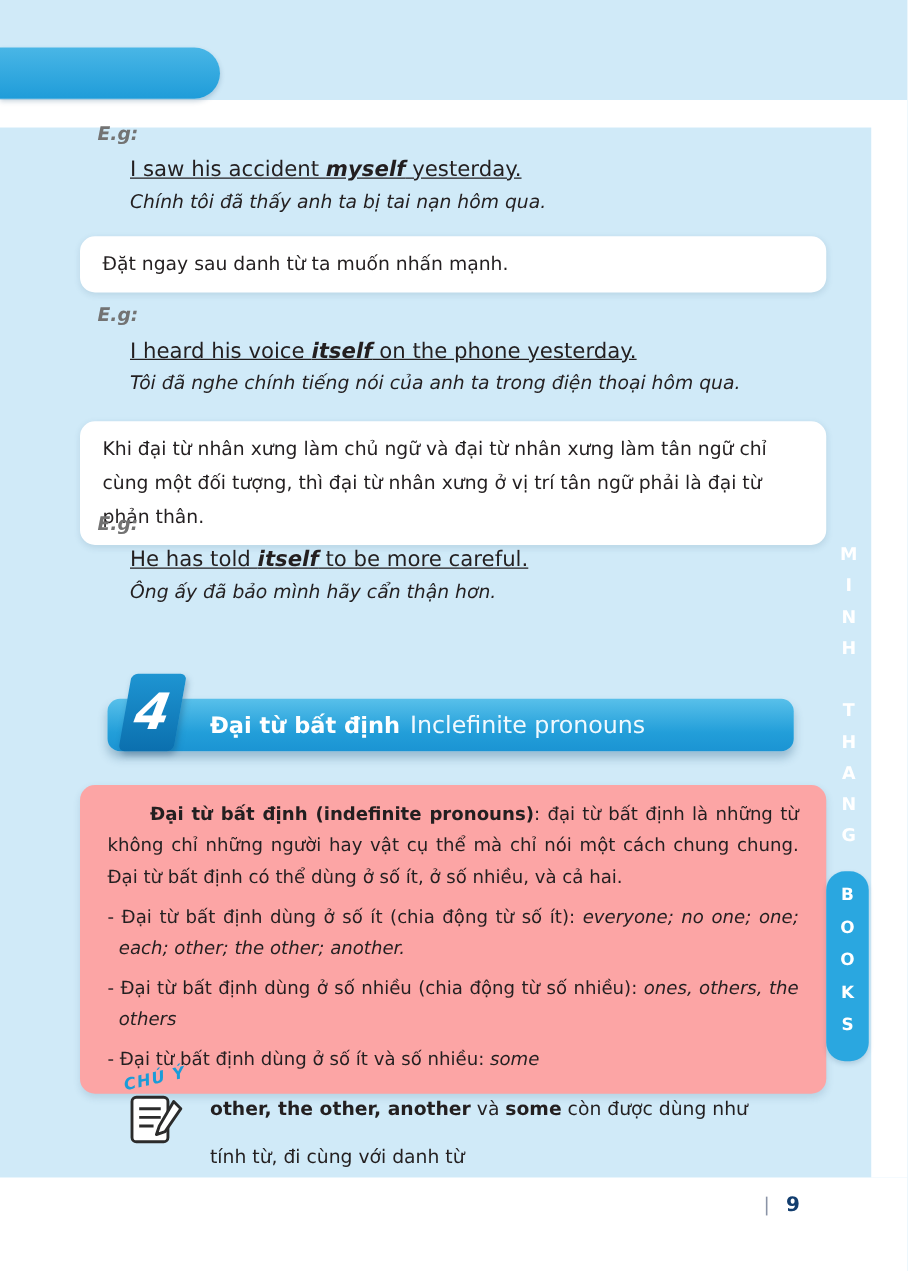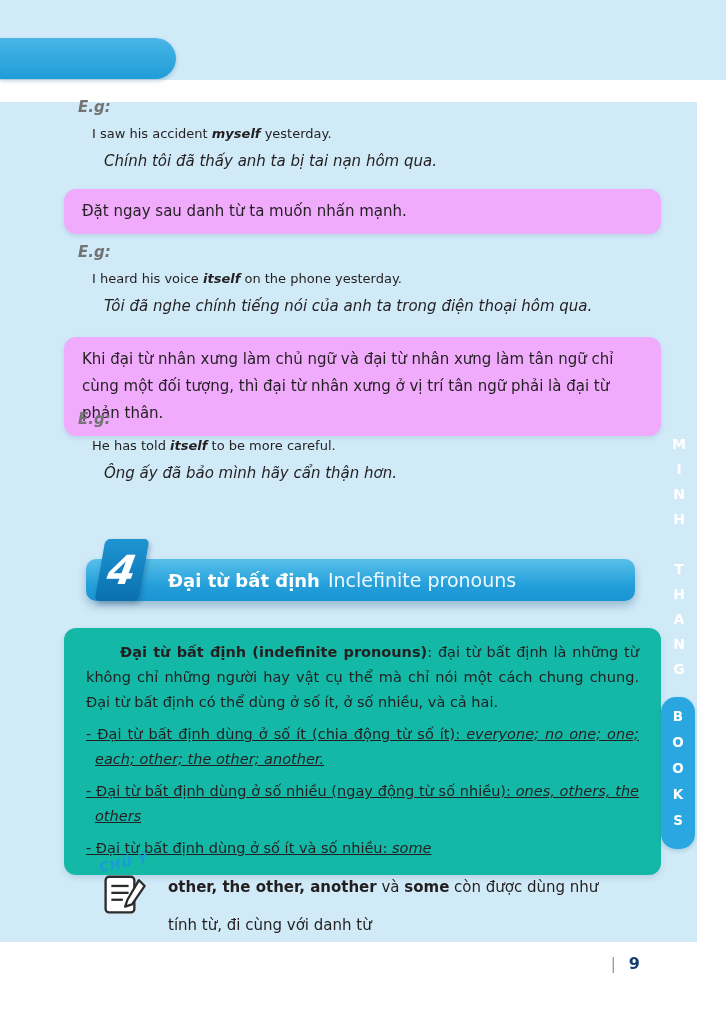--- a/index.html
+++ b/index.html
@@ -14,26 +14,26 @@
   .strip-right{position:absolute;right:0;top:80px;width:29px;height:862px;background:#ffffff;}
   .band-bottom{position:absolute;left:0;top:942px;width:726px;height:75px;background:#ffffff;}
   .top-tab{
     position:absolute;left:0;top:38px;width:176px;height:41px;
     background:linear-gradient(180deg,#49b6e6,#1f9cd9);
     border-radius:0 21px 21px 0;
     box-shadow:0 2px 4px rgba(30,80,120,.25);
   }
   
   .eg-label{position:absolute;left:78px;color:#737373;font-weight:bold;font-style:italic;font-size:15px;}
-  .en-line{position:absolute;left:92px;font-size:13px;}
+  .en-line{position:absolute;left:104px;font-size:17px;text-decoration:underline;}
   .vi-line{position:absolute;left:104px;font-size:15px;font-style:italic;}
   .bi{font-weight:bold;font-style:italic;}
   
   .rule-box{
-    position:absolute;left:64px;width:561px;background:#f0abfc;border-radius:12px;
+    position:absolute;left:64px;width:561px;background:#ffffff;border-radius:12px;
     padding:9px 18px;font-size:15px;line-height:27px;
     box-shadow:0 2px 5px rgba(50,90,120,.14);
   }
   
   .section-bar{
     position:absolute;left:86px;top:559px;width:549px;height:42px;
     background:linear-gradient(180deg,#58c0ea 0%,#229ed9 65%,#1b94d3 100%);
     border-radius:10px;display:flex;align-items:center;
     box-shadow:0 5px 8px rgba(23,80,120,.3);
   }
@@ -42,26 +42,26 @@
     background:linear-gradient(180deg,#1e95d2,#0b6fae);
     transform:skewX(-10deg);border-radius:5px;
     display:flex;align-items:center;justify-content:center;
     box-shadow:2px 3px 5px rgba(20,70,110,.35);
   }
   .section-num{color:#ffffff;font-size:40px;font-weight:bold;font-style:italic;line-height:1;}
   .section-title{margin-left:82px;color:#ffffff;font-weight:bold;font-size:18px;white-space:nowrap;}
   .section-subtitle{margin-left:8px;color:#f0f9ff;font-size:19px;white-space:nowrap;}
   
   .def-box{
-    position:absolute;left:64px;top:628px;width:553px;background:#14b8a6;border-radius:12px;
+    position:absolute;left:64px;top:628px;width:553px;background:#fca5a5;border-radius:12px;
     padding:12px 22px 14px 22px;font-size:14.5px;line-height:25px;text-align:justify;
     box-shadow:0 3px 6px rgba(50,90,120,.15);
   }
   .def-lead{margin:0;text-indent:34px;}
-  .def-bullet{margin:7px 0 0 0;padding-left:9px;text-indent:-9px;text-decoration:underline;}
+  .def-bullet{margin:7px 0 0 0;padding-left:9px;text-indent:-9px;}
   
   .note-icon-wrap{position:absolute;left:90px;top:852px;width:68px;text-align:center;}
   .chu-y{display:inline-block;transform:rotate(-12deg);color:#1a9cd8;font-weight:bold;font-style:italic;font-size:13px;letter-spacing:1px;margin-bottom:1px;}
   .note-text{position:absolute;left:168px;top:868px;width:452px;font-size:15px;line-height:38px;}
   
   .brand-top{
     position:absolute;left:671px;top:436px;
     writing-mode:vertical-rl;text-orientation:upright;
     color:#ffffff;font-weight:bold;font-size:14px;letter-spacing:9px;white-space:pre;
   }
@@ -114,21 +114,21 @@
     <div class="section-num-shape">
       <span class="section-num">4</span>
     </div>
     <span class="section-title">Đại từ bất định</span>
     <span class="section-subtitle">Inclefinite pronouns</span>
   </div>
 
   <div class="def-box">
     <p class="def-lead"><b>Đại từ bất định (indefinite pronouns)</b><span>: đại từ bất định là những từ không chỉ những người hay vật cụ thể mà chỉ nói một cách chung chung. Đại từ bất định có thể dùng ở số ít, ở số nhiều, và cả hai.</span></p>
     <p class="def-bullet"><span>- Đại từ bất định dùng ở số ít (chia động từ số ít): </span><i>everyone; no one; one; each; other; the other; another.</i></p>
-    <p class="def-bullet"><span>- Đại từ bất định dùng ở số nhiều (ngay động từ số nhiều): </span><i>ones, others, the others</i></p>
+    <p class="def-bullet"><span>- Đại từ bất định dùng ở số nhiều (chia động từ số nhiều): </span><i>ones, others, the others</i></p>
     <p class="def-bullet"><span>- Đại từ bất định dùng ở số ít và số nhiều: </span><i>some</i></p>
   </div>
 
   <div class="note-icon-wrap">
     <span class="chu-y">CHÚ Ý</span><br>
     <svg width="46" height="46" viewBox="0 0 40 40">
       <rect x="4" y="5" width="25" height="31" rx="3" fill="#ffffff" stroke="#2b2b2b" stroke-width="2"></rect>
       <line x1="9" y1="13" x2="24" y2="13" stroke="#2b2b2b" stroke-width="2"></line>
       <line x1="9" y1="19" x2="24" y2="19" stroke="#2b2b2b" stroke-width="2"></line>
       <line x1="9" y1="25" x2="19" y2="25" stroke="#2b2b2b" stroke-width="2"></line>

